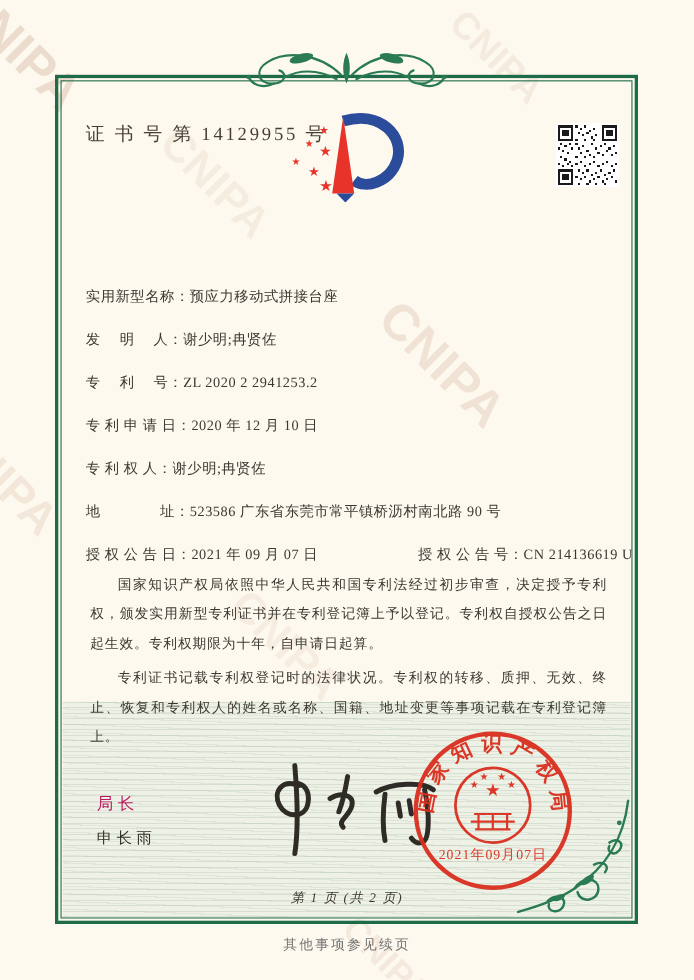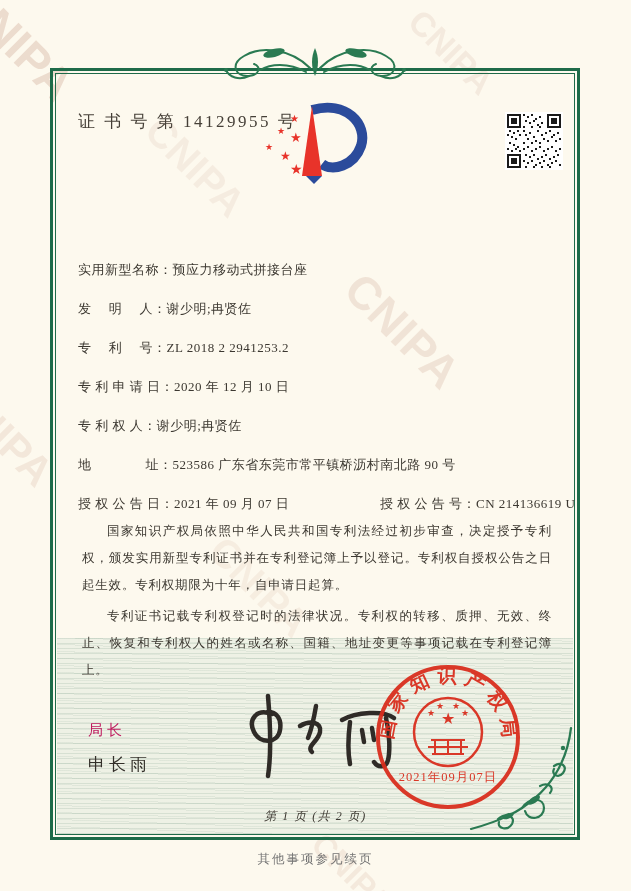--- a/index.html
+++ b/index.html
@@ -47,21 +47,21 @@
   .frow{position:relative;line-height:15px;margin-bottom:24px;letter-spacing:.5px;white-space:nowrap;}
   .frow .pair2{position:absolute;left:302px;top:0;}
   
   .body-text{
     position:absolute;left:78px;top:514px;width:478px;
     font-size:12.5px;line-height:27px;letter-spacing:.8px;text-align:justify;color:#3c3831;
   }
   .body-text p{margin:4px;text-indent:2em;}
   
   .director-title{position:absolute;left:88px;top:721px;font-size:15px;letter-spacing:4px;color:#be185d;}
-  .director-name{position:absolute;left:88px;top:753px;font-size:17px;letter-spacing:4px;color:#33302a;}
+  .director-name{position:absolute;left:88px;top:753px;font-size:14px;letter-spacing:4px;color:#33302a;}
   .sig{position:absolute;left:238px;top:690px;}
   
   .seal{position:absolute;left:371px;top:660px;opacity:.94;}
   
   .page-info{position:absolute;left:0;right:0;top:808px;text-align:center;font-size:12px;letter-spacing:1.5px;color:#3c3831;font-style:italic;}
   .note{position:absolute;left:0;right:0;top:851px;text-align:center;font-size:12.5px;letter-spacing:2px;color:#737373;}
 </style>
 </head>
 <body>
 
@@ -152,21 +152,21 @@
 
 
   <div class="fields">
     <div class="frow">
       <span>实用新型名称：</span><span>预应力移动式拼接台座</span>
     </div>
     <div class="frow">
       <span>发　 明　 人：</span><span>谢少明;冉贤佐</span>
     </div>
     <div class="frow">
-      <span>专　 利　 号：</span><span>ZL 2018 2 2941253.2</span>
+      <span>专　 利　 号：</span><span>ZL 2020 2 2941253.2</span>
     </div>
     <div class="frow">
       <span>专 利 申 请 日：</span><span>2020 年 12 月 10 日</span>
     </div>
     <div class="frow">
       <span>专  利  权  人：</span><span>谢少明;冉贤佐</span>
     </div>
     <div class="frow">
       <span>地　　　　址：</span><span>523586 广东省东莞市常平镇桥沥村南北路 90 号</span>
     </div>

